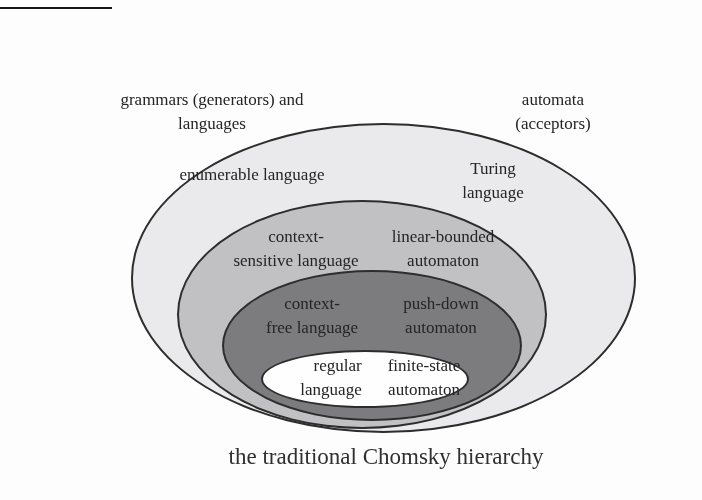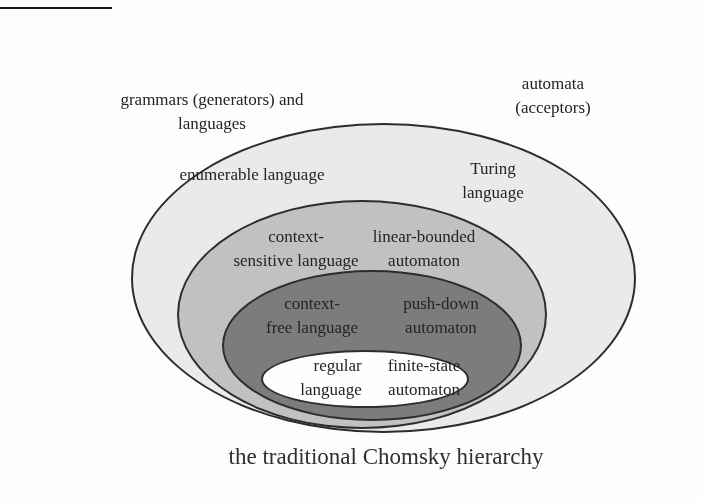--- a/index.html
+++ b/index.html
@@ -50,25 +50,25 @@
     transform: translate(-50%, -50%);
     left: 386px;
     top: 457px;
     font-size: 23px;
     white-space: nowrap;
     z-index: 5;
     color: #2f2f2f;
   }
   
   .pos-grammars { left: 212px; top: 112px; }
-  .pos-automata { left: 553px; top: 96px; }
+  .pos-automata { left: 553px; top: 112px; }
   .pos-re-lang  { left: 252px; top: 175px; }
   .pos-turing   { left: 493px; top: 181px; }
   .pos-cs-lang  { left: 296px; top: 249px; }
-  .pos-lba      { left: 424px; top: 249px; }
+  .pos-lba      { left: 443px; top: 249px; }
   .pos-cf-lang  { left: 312px; top: 316px; }
   .pos-pda      { left: 441px; top: 316px; }
   .pos-reg-lang { left: 331px; top: 378px; text-align: right; }
   .pos-fsa      { left: 424px; top: 378px; }
 </style>
 </head>
 <body>
 
 <div class="canvas">
 

